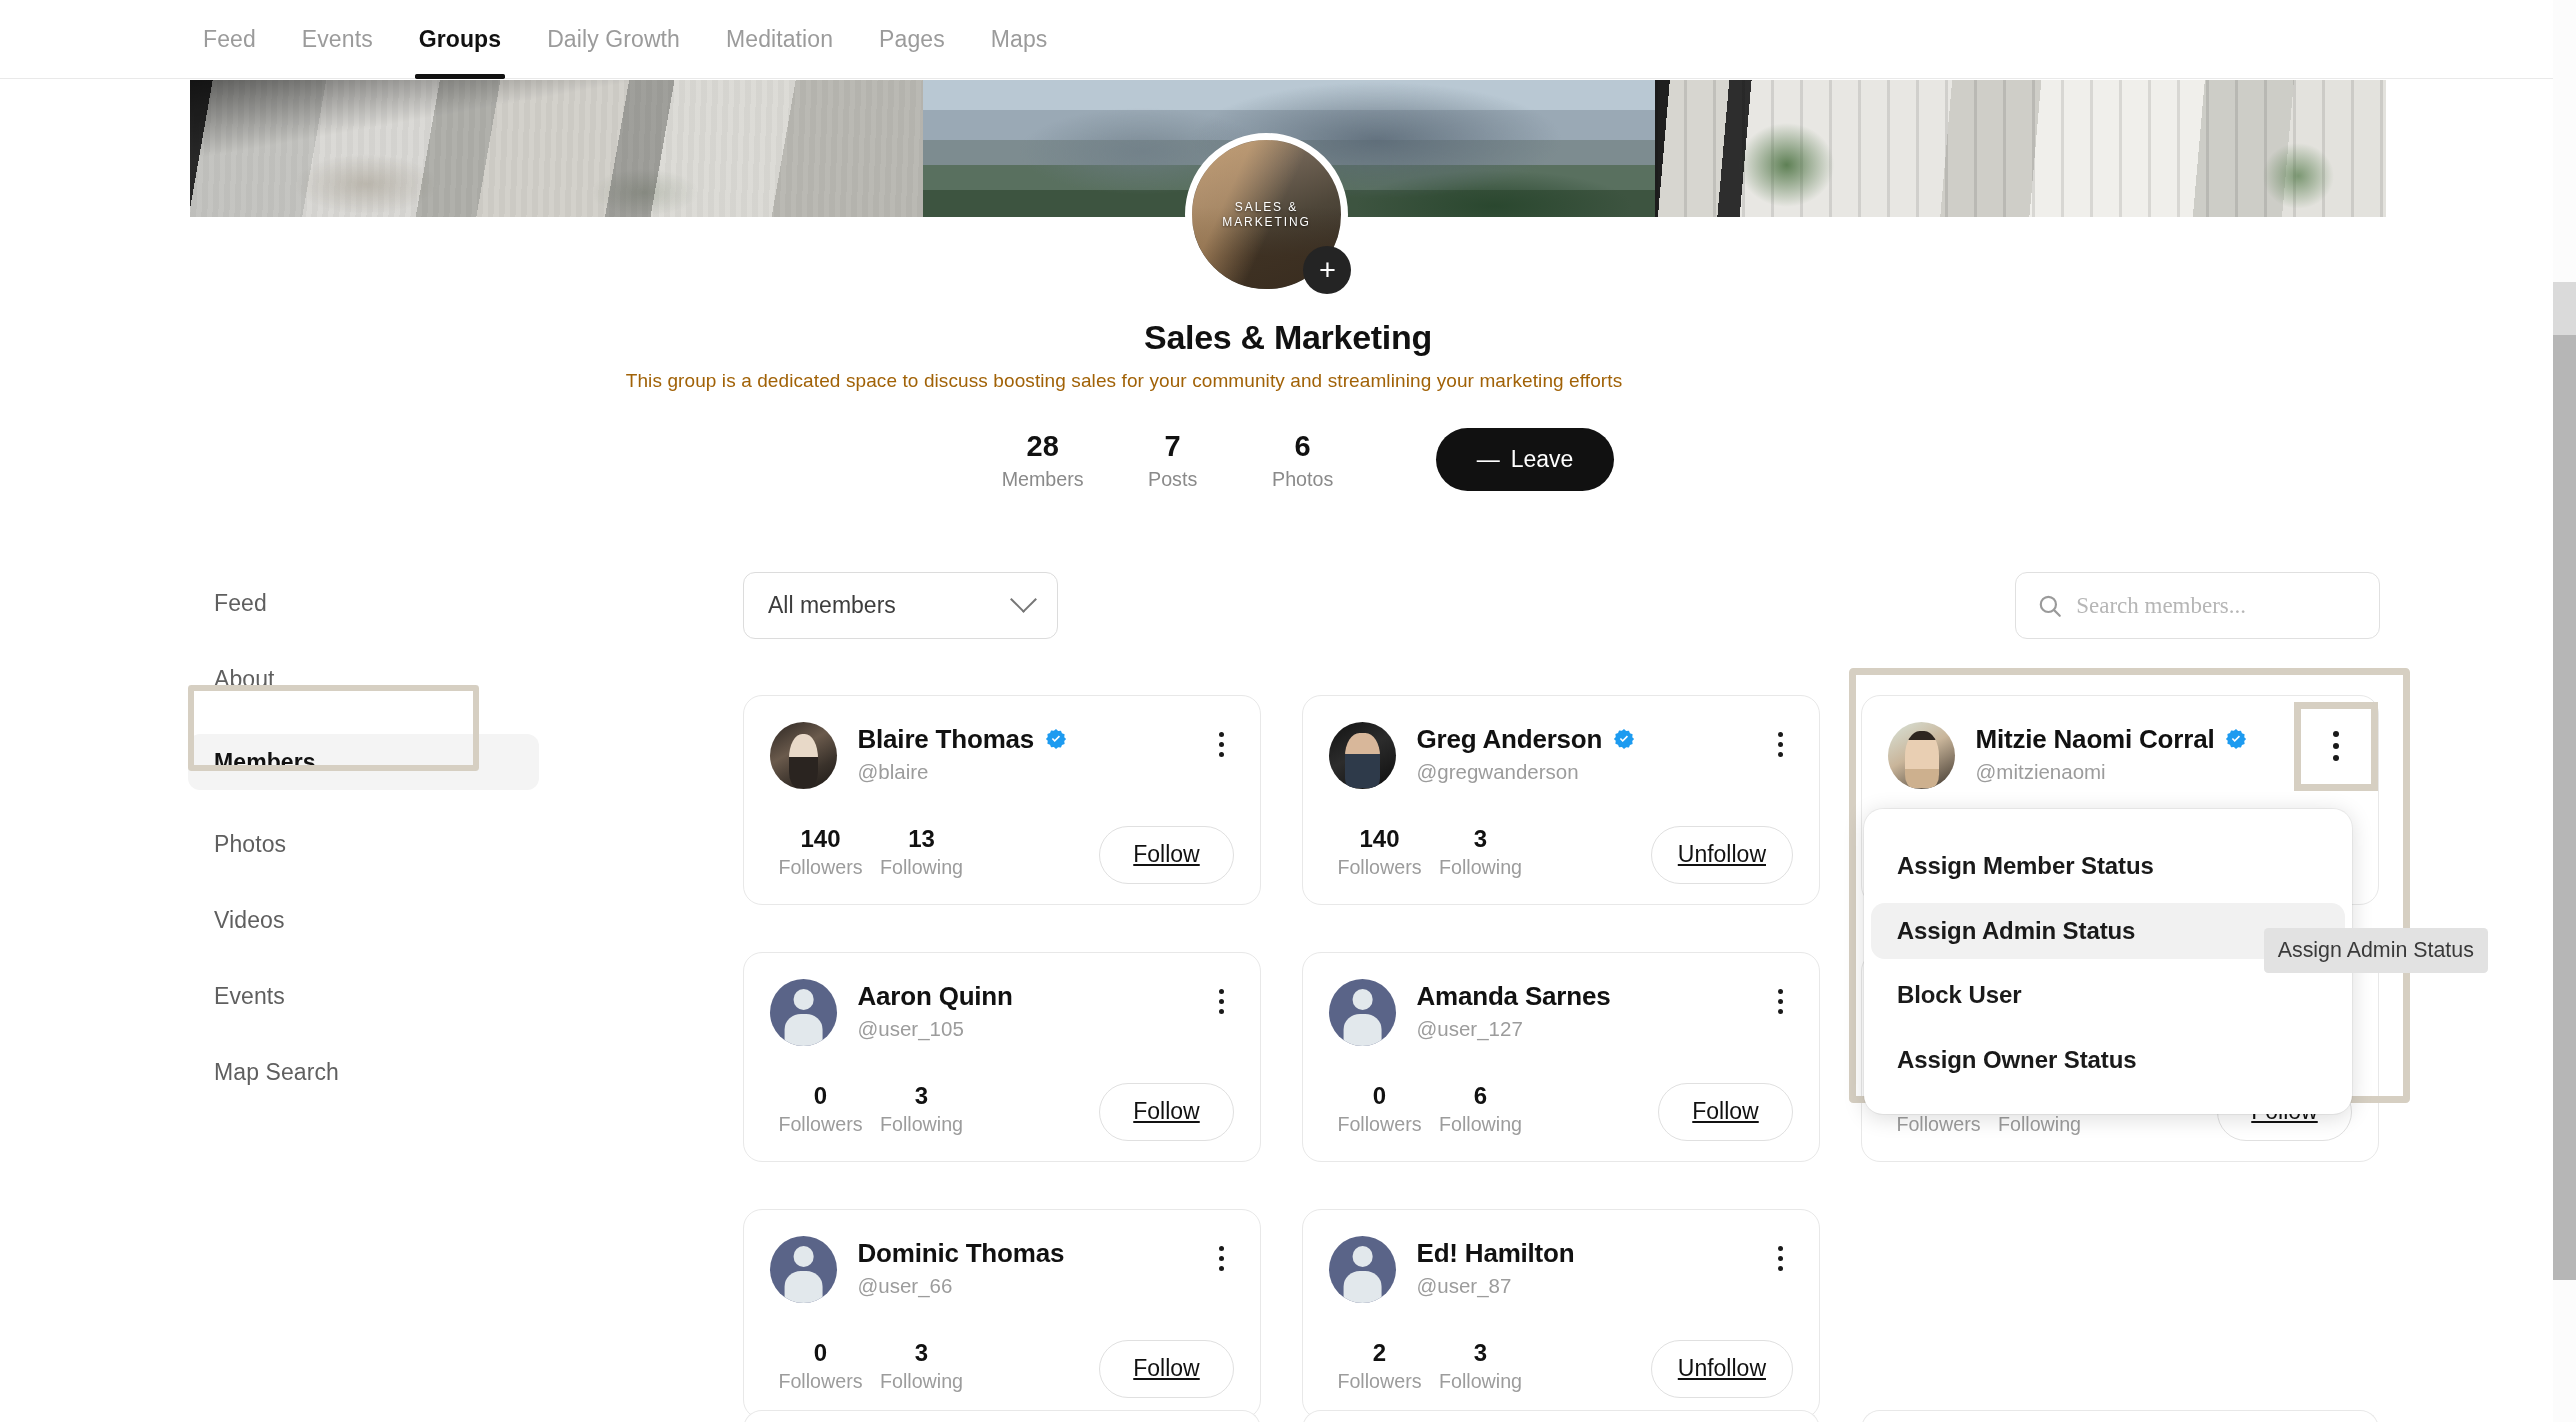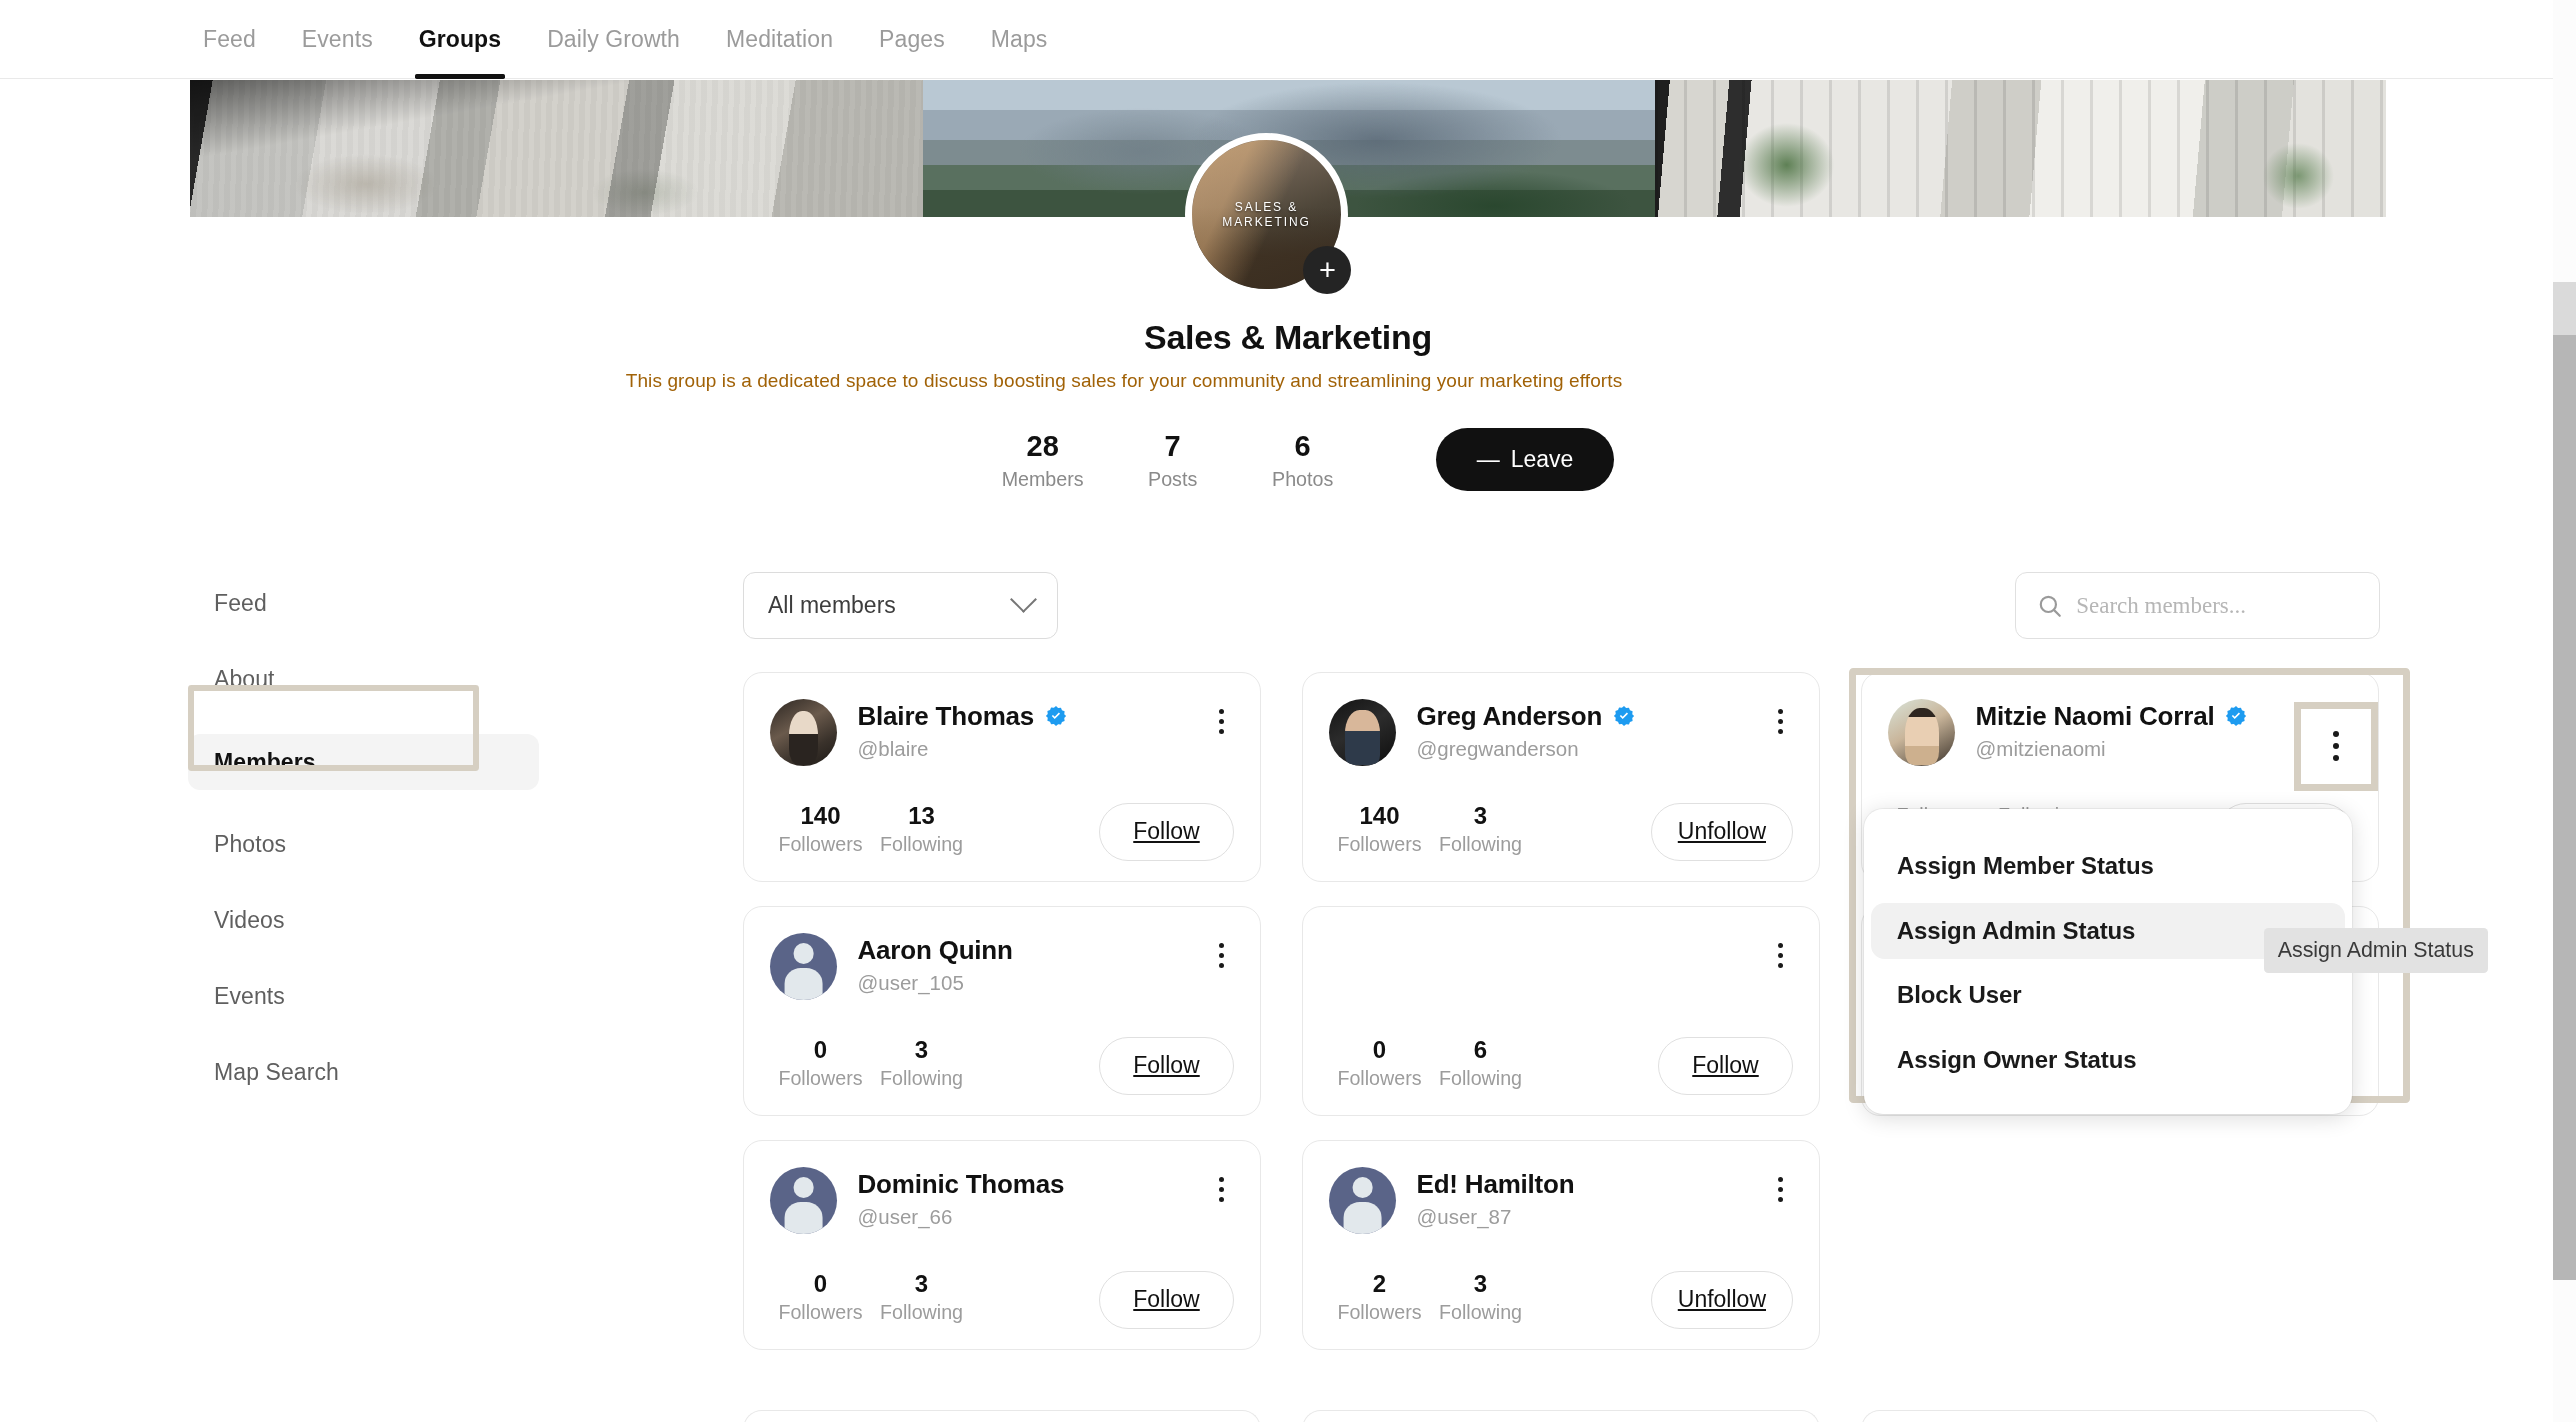--- a/index.html
+++ b/index.html
@@ -150,21 +150,21 @@
   .search-ph { font-size: 23px; color: #b6b6b6; font-family: Liberation Serif, serif; }
 
   
   .grid {
     position: absolute; top: 672px; left: 743px; width: 1643px;
     display: grid; grid-template-columns: repeat(3, 518px);
     gap: 24px 41px;
   }
   .mcard {
     width: 518px; height: 210px; border: 0.9px solid #e8e8e8; border-radius: 19px;
-    background: #fff; padding: 26px 26px 0 26px; position: relative;
+    background: #fff; padding: 26px 26px 0 26px; position: relative; margin-top: 23px;
   }
   .mcard-top { display: flex; align-items: flex-start; gap: 20.5px; }
   .m-av { width: 67px; height: 67px; border-radius: 50%; overflow: hidden; flex: none; position: relative; }
   .m-av.ph-default { background: #5a6488; }
   .m-av.ph-default::before {
     content: ""; position: absolute; left: 50%; top: 15%; width: 31%; height: 31%;
     transform: translateX(-50%); background: #e2e8ec; border-radius: 50%;
   }
   .m-av.ph-default::after {
     content: ""; position: absolute; left: 50%; top: 52%; width: 58%; height: 56%;
@@ -448,20 +448,29 @@
             <div class="m-stat-lbl">Followers</div>
           </div>
           <div class="m-stat">
             <div class="m-stat-num">3</div>
             <div class="m-stat-lbl">Following</div>
           </div>
           <button class="m-follow">Follow</button>
         </div>
       </div>
       <div class="mcard">
+        <div class="mcard-top">
+          <div class="m-av ph-default"></div>
+          <div>
+            <div class="m-nameline">
+              <span class="m-name">Amanda Sarnes</span>
+            </div>
+            <div class="m-handle">@user_127</div>
+          </div>
+        </div>
         <div class="kebab">
           <i></i>
           <i></i>
           <i></i>
         </div>
         <div class="m-bottom">
           <div class="m-stat">
             <div class="m-stat-num">0</div>
             <div class="m-stat-lbl">Followers</div>
           </div>

